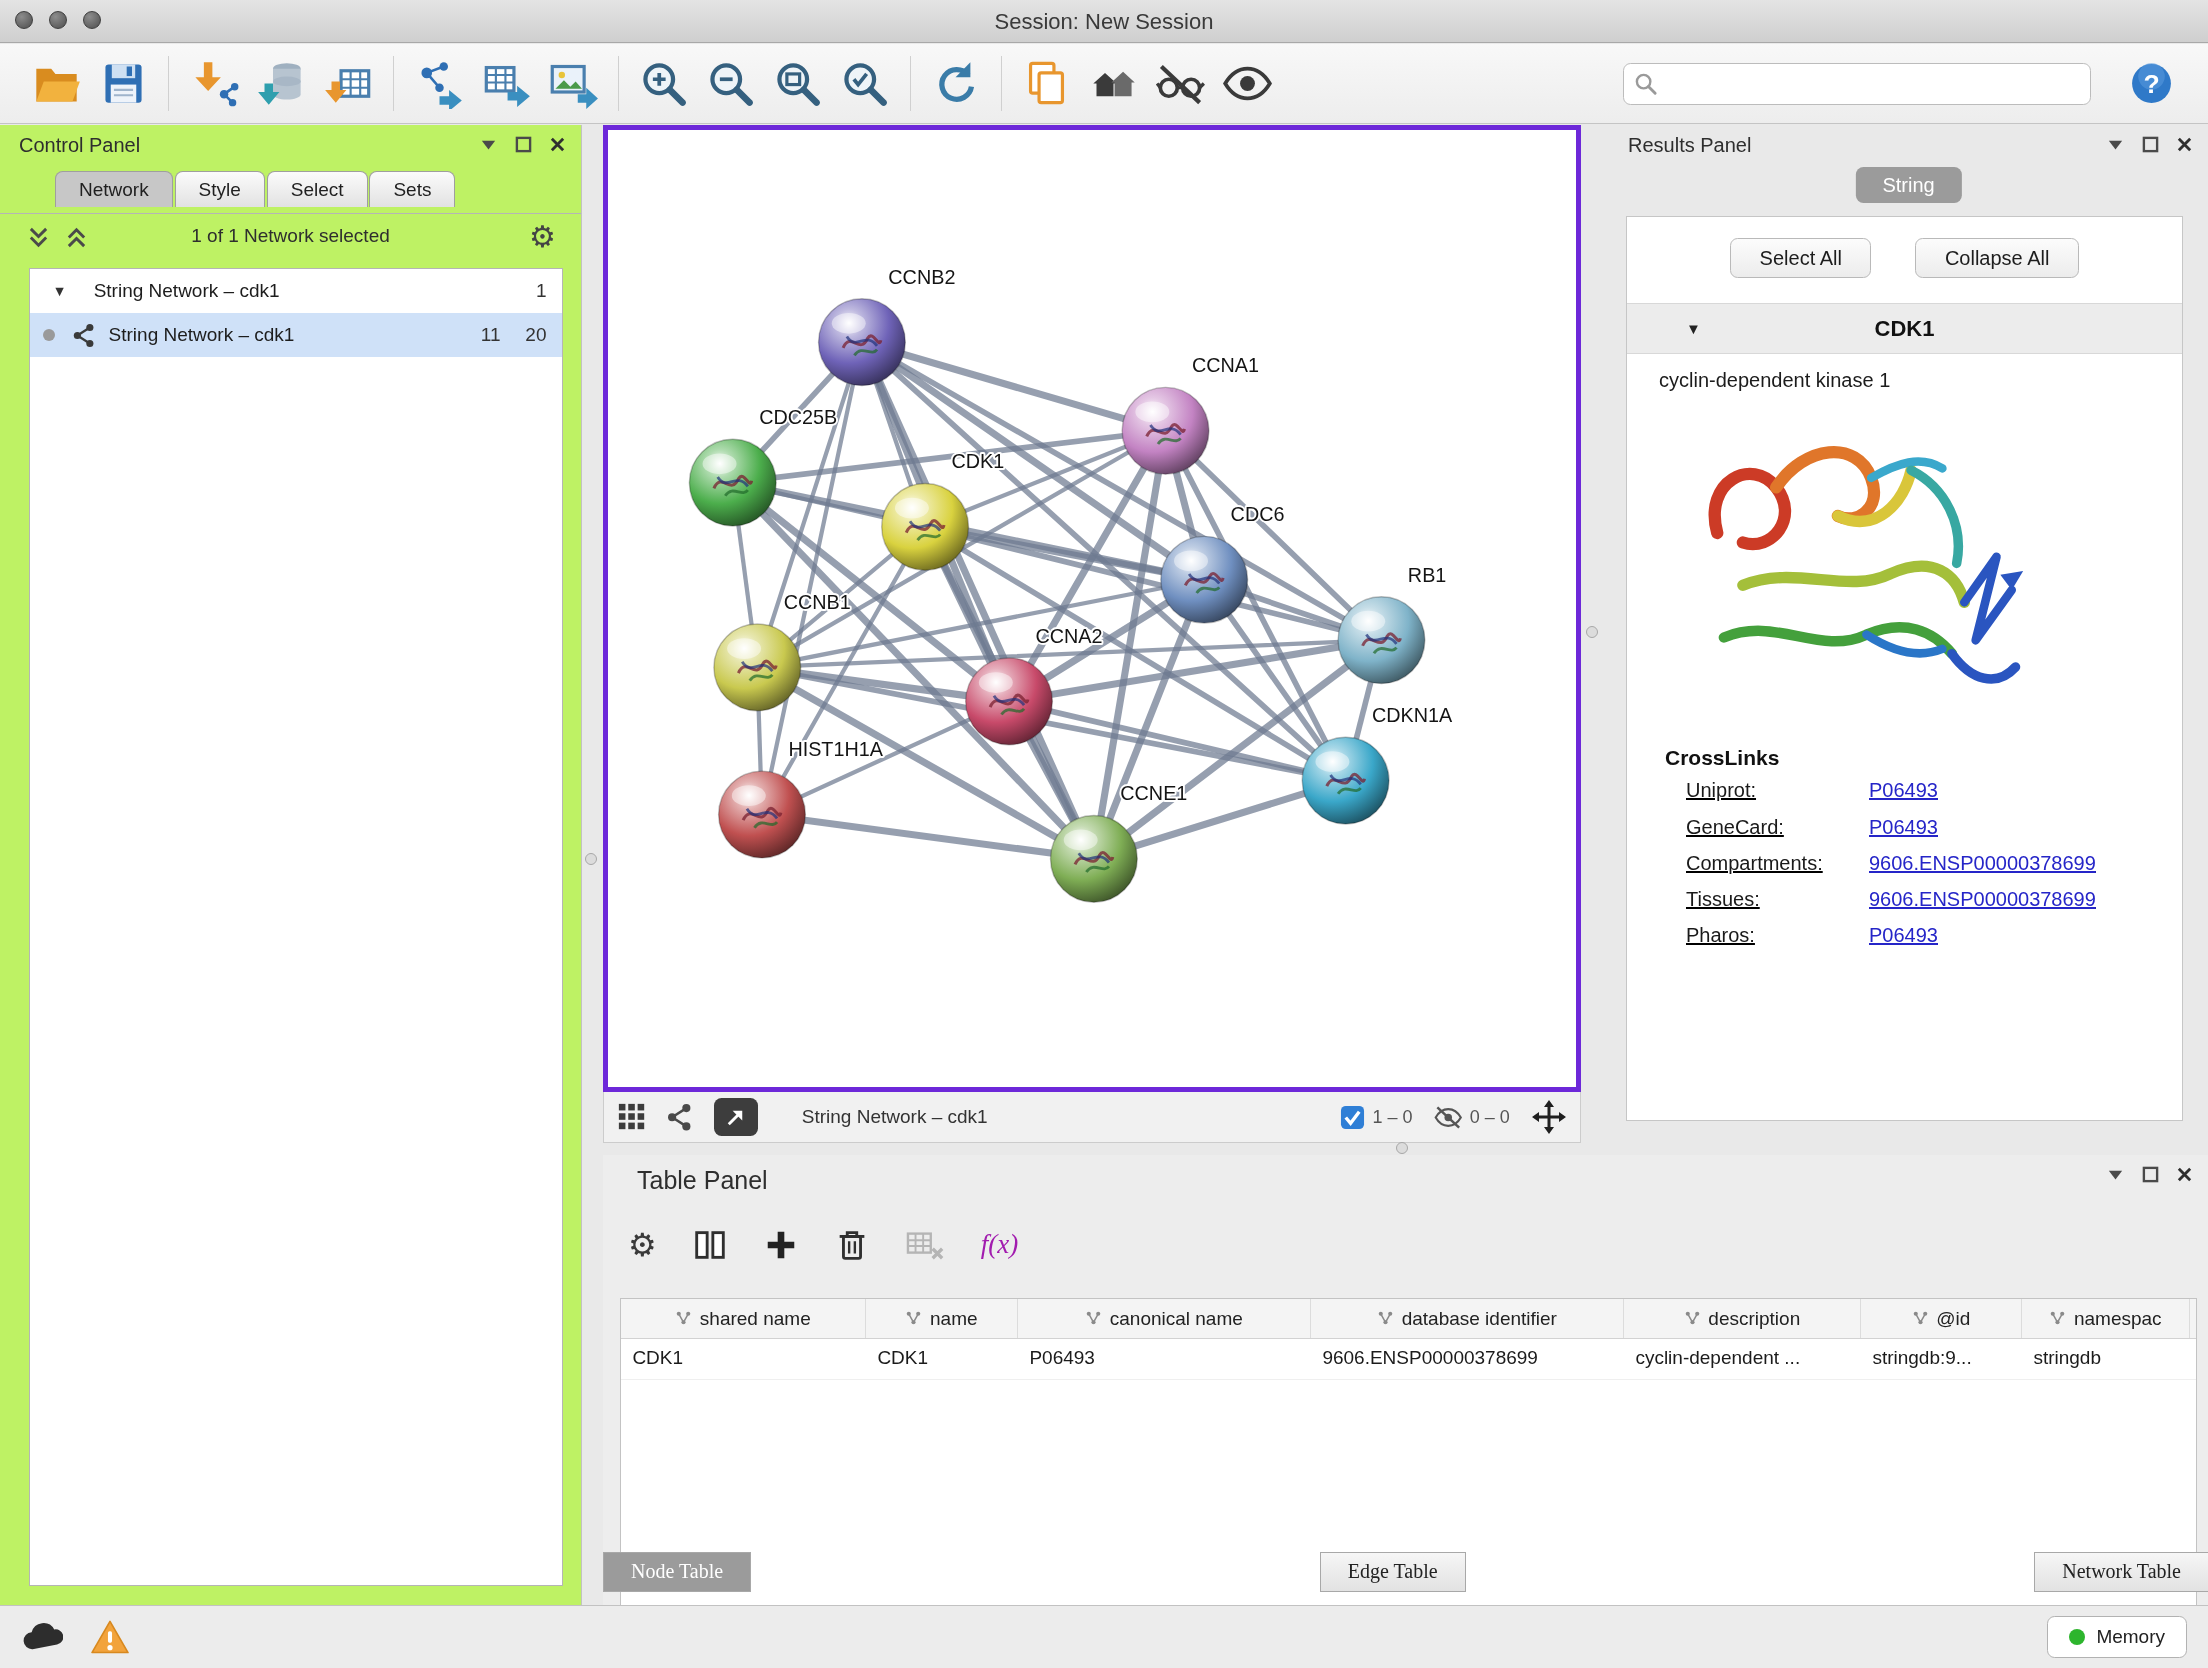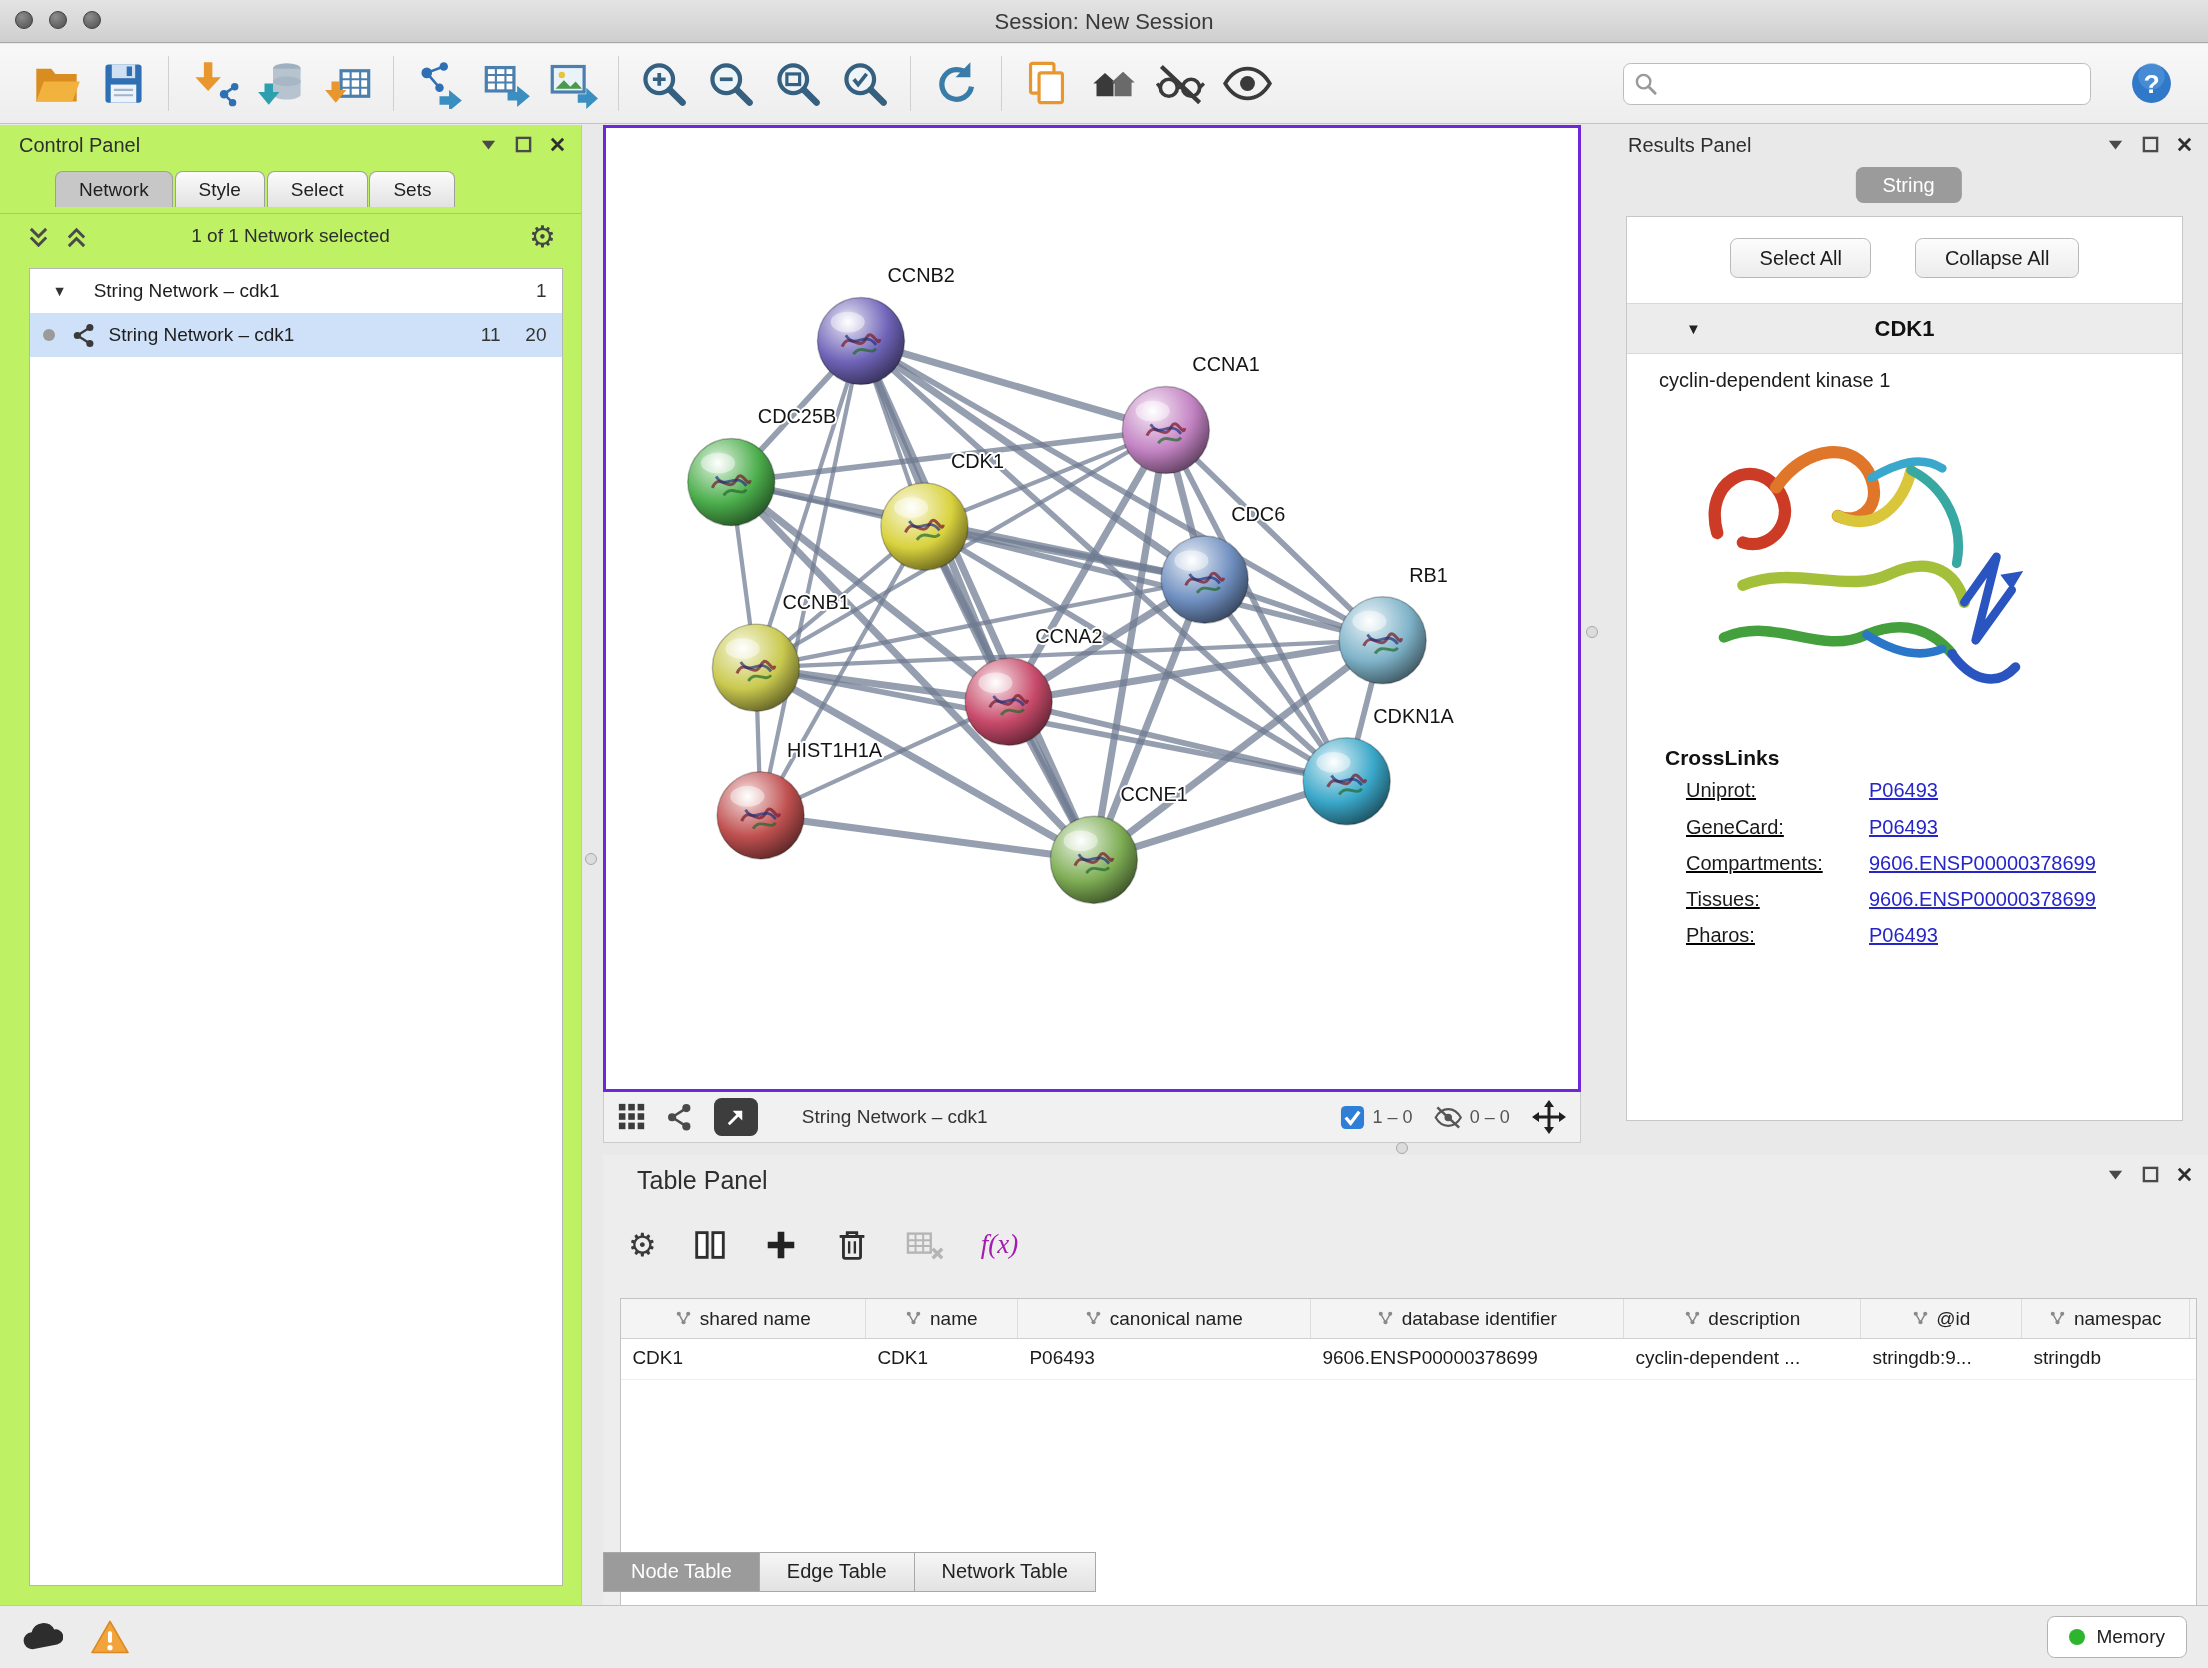--- a/index.html
+++ b/index.html
@@ -41,21 +41,21 @@
   .tree-root{padding-left:23px;}
   .root-tri{font-size:14.3px;color:#333;margin-right:27px;}
   .root-count{position:absolute;right:15px;color:#333;}
   .tree-child{background:#cfe1f8;}
   .child-dot{width:12.4px;height:12.4px;border-radius:50%;background:#9a9a9a;margin:0 17px 0 13.3px;flex:none;}
   .child-share{margin-right:11.4px;flex:none;display:flex;}
   .child-n1{position:absolute;right:61px;color:#333;}
   .child-n2{position:absolute;right:15px;color:#333;}
 
   
-  .net-canvas{position:absolute;left:603px;top:125px;width:978px;height:967px;background:#fff;border:3px solid #6d28d9;box-sizing:border-box;}
+  .net-canvas{position:absolute;left:603px;top:125px;width:978px;height:967px;background:#fff;border:5px solid #6d28d9;box-sizing:border-box;}
   .net-canvas svg{width:100%;height:100%;}
   .node-label{font-family:"Liberation Sans",sans-serif;font-size:21px;fill:#141414;paint-order:stroke;stroke:#ffffff;stroke-width:4px;stroke-linejoin:round;}
   .net-strip{position:absolute;left:603px;top:1092px;width:978px;height:51px;background:#f1f1f1;border:1px solid #cccccc;border-top:none;display:flex;align-items:center;box-sizing:border-box;padding:0 13.3px;gap:19px;}
   .strip-title{font-size:19px;color:#333;margin-left:25px;}
   .strip-right{margin-left:auto;display:flex;align-items:center;gap:21px;}
   .strip-counter{font-size:18px;color:#555;display:flex;align-items:center;gap:7.6px;}
   .dark-btn{width:44px;height:38px;border-radius:7.6px;background:#3d3d3d;display:flex;align-items:center;justify-content:center;}
 
   
   .results-panel{position:absolute;left:1609px;top:125px;width:599px;height:1030px;}
@@ -79,21 +79,21 @@
   .tp-toolbar{position:absolute;left:25px;top:61px;display:flex;gap:34px;align-items:center;height:57px;}
   .tp-gear{font-size:32px;color:#3a3a3a;line-height:38px;}
   .fx{font-family:"Liberation Serif",serif;font-style:italic;font-size:27px;color:#a21caf;}
   .tp-table{position:absolute;left:17px;top:143px;right:11.4px;height:380px;background:#fff;border:1px solid #c3c3c3;box-sizing:border-box;overflow:hidden;}
   .thead{display:flex;background:#f4f4f4;border-bottom:1px solid #d2d2d2;height:40px;box-sizing:border-box;}
   .th{display:flex;align-items:center;gap:7.6px;justify-content:center;font-size:19px;color:#222;border-right:1px solid #dcdcdc;box-sizing:border-box;flex:none;overflow:hidden;white-space:nowrap;}
   .trow{display:flex;height:40px;border-bottom:1px solid #efefef;}
   .td{font-size:19px;color:#1b1b1b;padding:7.6px 11.4px;box-sizing:border-box;white-space:nowrap;overflow:hidden;flex:none;}
   .hscroll{position:absolute;left:0;right:0;bottom:0;height:21px;background:#f3f3f3;border-top:1px solid #dddddd;}
   .hthumb{position:absolute;left:13.3px;top:3.8px;width:160px;height:13.3px;background:#c2c2c2;border-radius:6.7px;}
-  .tp-tabs{position:absolute;left:0;right:0;bottom:13.3px;display:flex;justify-content:flex-start;}
+  .tp-tabs{position:absolute;left:0;right:0;bottom:13.3px;display:flex;justify-content:space-between;font-family:Liberation Serif, serif;}
   .tp-tab{font-size:20px;padding:7.6px 27px;border:1px solid #a8a8a8;background:linear-gradient(#f6f6f6,#e2e2e2);color:#222;margin-right:-1px;}
   .tp-tab.selected{background:#9b9b9b;color:#fff;}
 
   
   .statusbar{position:absolute;left:0;bottom:0;width:100%;height:63px;background:#ececec;border-top:1px solid #c2c2c2;display:flex;align-items:center;padding:0 21px;box-sizing:border-box;gap:27px;}
   .memory-btn{margin-left:auto;display:flex;align-items:center;gap:11.4px;border:1px solid #b2b2b2;border-radius:7.6px;background:#fff;padding:8.6px 21px;font-size:19px;color:#222;}
   .mem-dot{width:16px;height:16px;border-radius:50%;background:#2db52d;}
 
   .knob{position:absolute;width:12.4px;height:12.4px;border-radius:50%;background:#dcdcdc;border:1px solid #a8a8a8;box-sizing:border-box;}
 </style>

